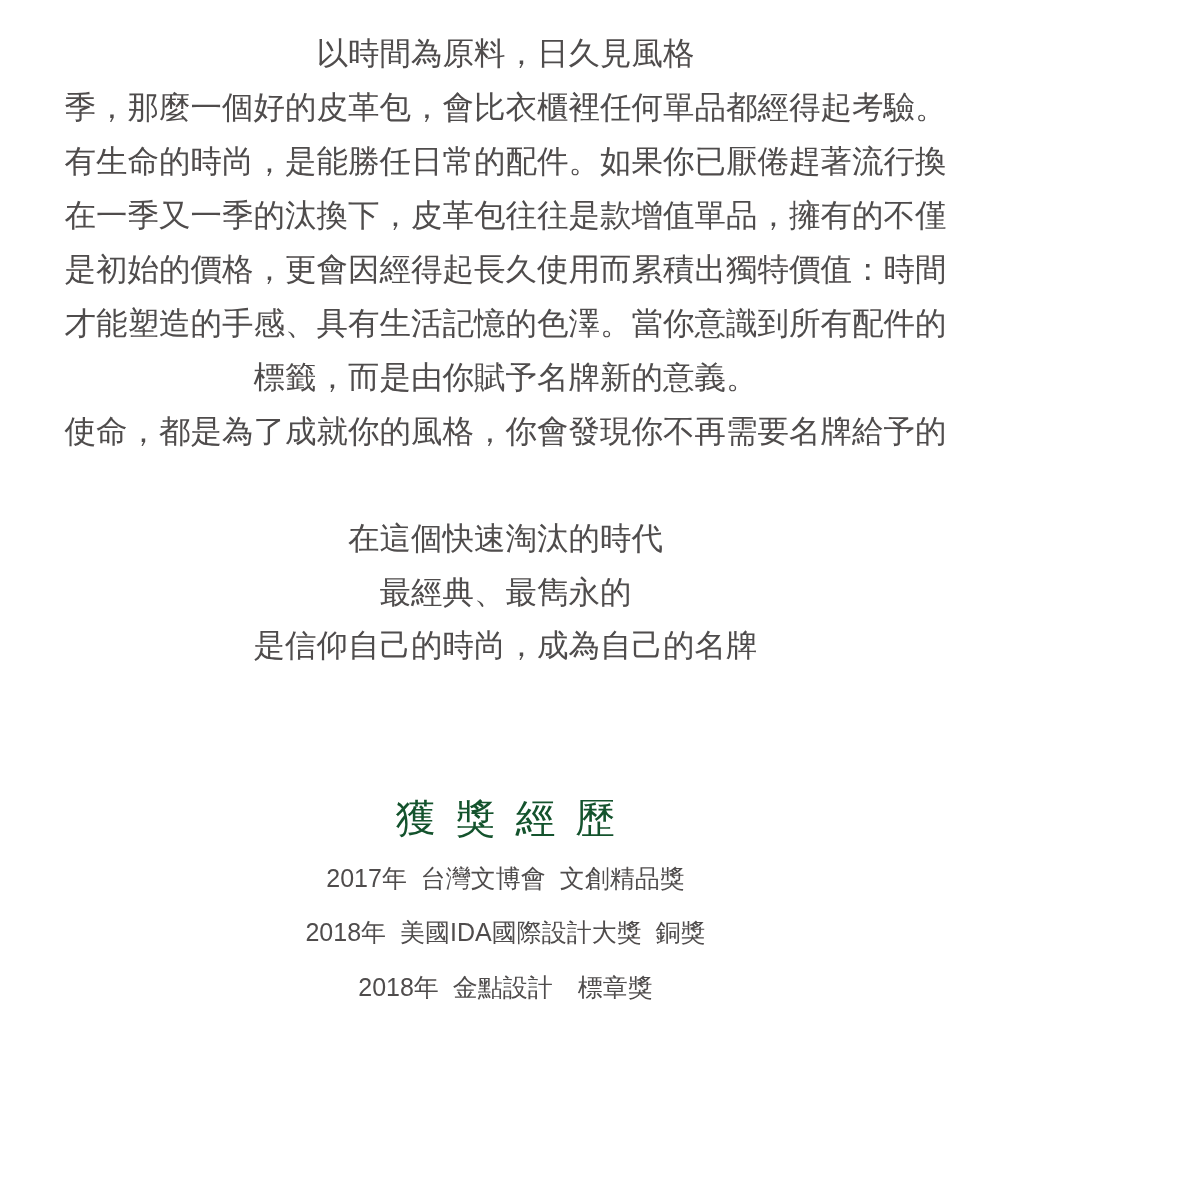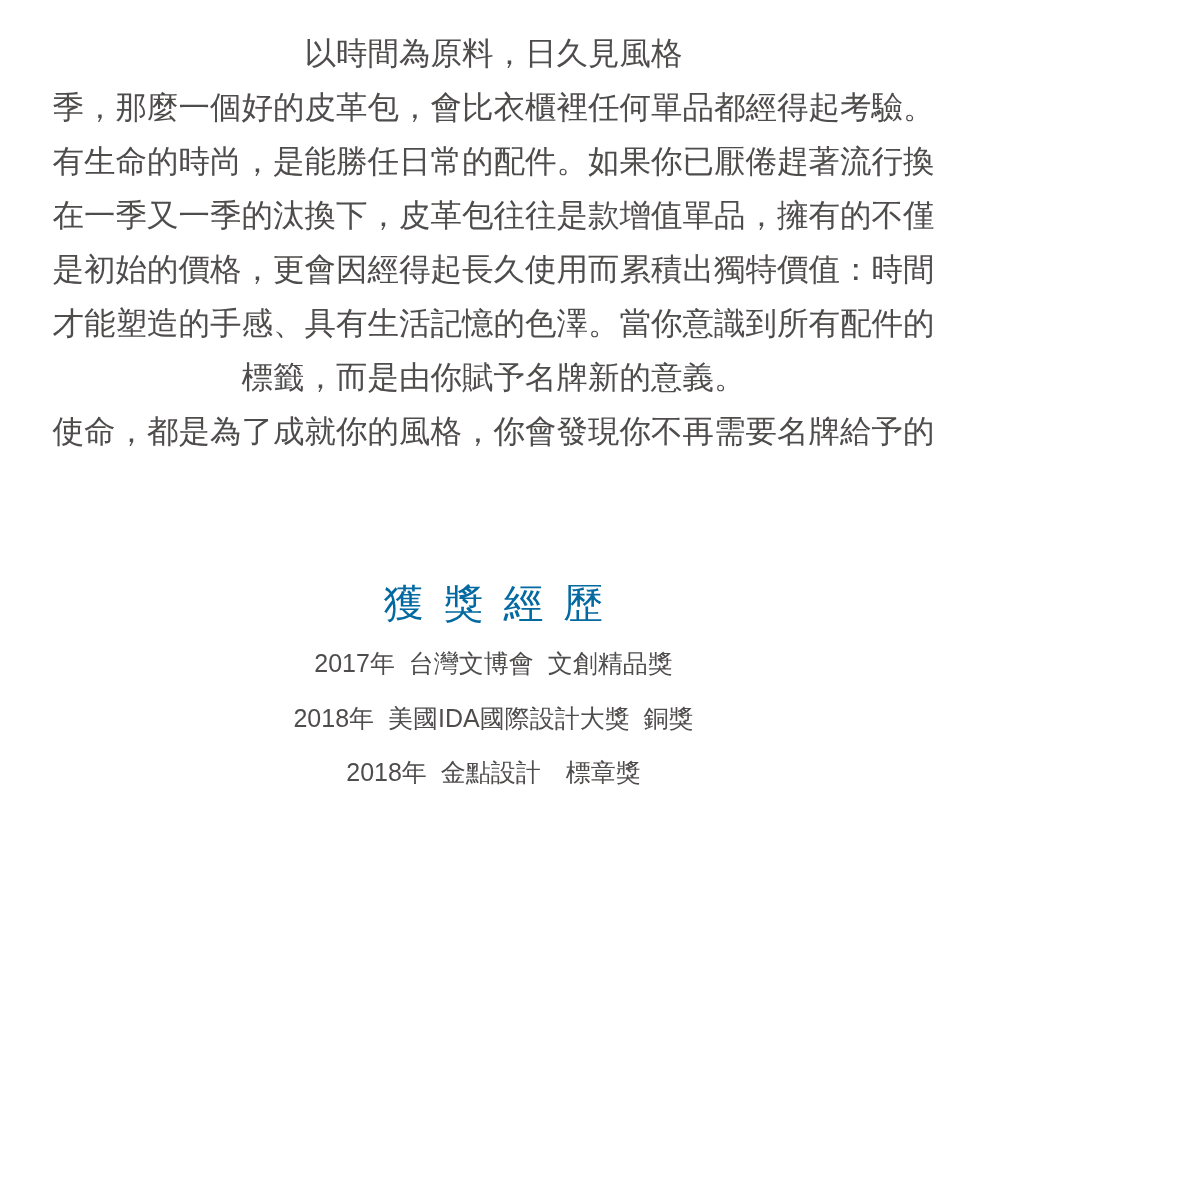--- a/index.html
+++ b/index.html
@@ -12,20 +12,21 @@
     height: 1200px;
     overflow: hidden;
     font-family: "Liberation Sans", sans-serif;
     color: #4f4c4c;
     -webkit-font-smoothing: antialiased;
   }
   .page {
     width: 987px;
     height: 1200px;
     background: #ffffff;
+    margin-left: 12px;
   }
   .line {
     text-align: center;
     white-space: pre;
     font-size: 31.5px;
     line-height: 54px;
     font-weight: 400;
     letter-spacing: 0px;
   }
   .intro {
@@ -41,21 +42,21 @@
     margin-top: 0;
   }
   .awards-heading {
     margin: 122px 0 0 0;
     text-align: center;
     white-space: pre;
     font-size: 40px;
     line-height: 46px;
     font-weight: 400;
     word-spacing: 0.22em;
-    color: #0369a1;
+    color: #14532d;
   }
   .awards-sub {
     margin-top: 16px;
   }
   .awards-list {
     margin-top: 10px;
   }
   .award-line {
     text-align: center;
     white-space: pre;
@@ -73,20 +74,25 @@
     <div class="line">以時間為原料，日久見風格</div>
     <div class="line">季，那麼一個好的皮革包，會比衣櫃裡任何單品都經得起考驗。</div>
     <div class="line">有生命的時尚，是能勝任日常的配件。如果你已厭倦趕著流行換</div>
     <div class="line">在一季又一季的汰換下，皮革包往往是款增值單品，擁有的不僅</div>
     <div class="line">是初始的價格，更會因經得起長久使用而累積出獨特價值：時間</div>
     <div class="line">才能塑造的手感、具有生活記憶的色澤。當你意識到所有配件的</div>
     <div class="line">標籤，而是由你賦予名牌新的意義。</div>
     <div class="line">使命，都是為了成就你的風格，你會發現你不再需要名牌給予的</div>
   </section>
 
+  <section class="manifesto">
+    <div class="line">在這個快速淘汰的時代</div>
+    <div class="line">最經典、最雋永的</div>
+    <div class="line">是信仰自己的時尚，成為自己的名牌</div>
+  </section>
 
   <section class="awards">
     <h2 class="awards-heading">獲 獎 經 歷</h2>
     <div class="awards-list">
       <div class="award-line">2017年  台灣文博會  文創精品獎</div>
       <div class="award-line">2018年  美國IDA國際設計大獎  銅獎</div>
       <div class="award-line">2018年  金點設計　標章獎</div>
     </div>
   </section>
 

